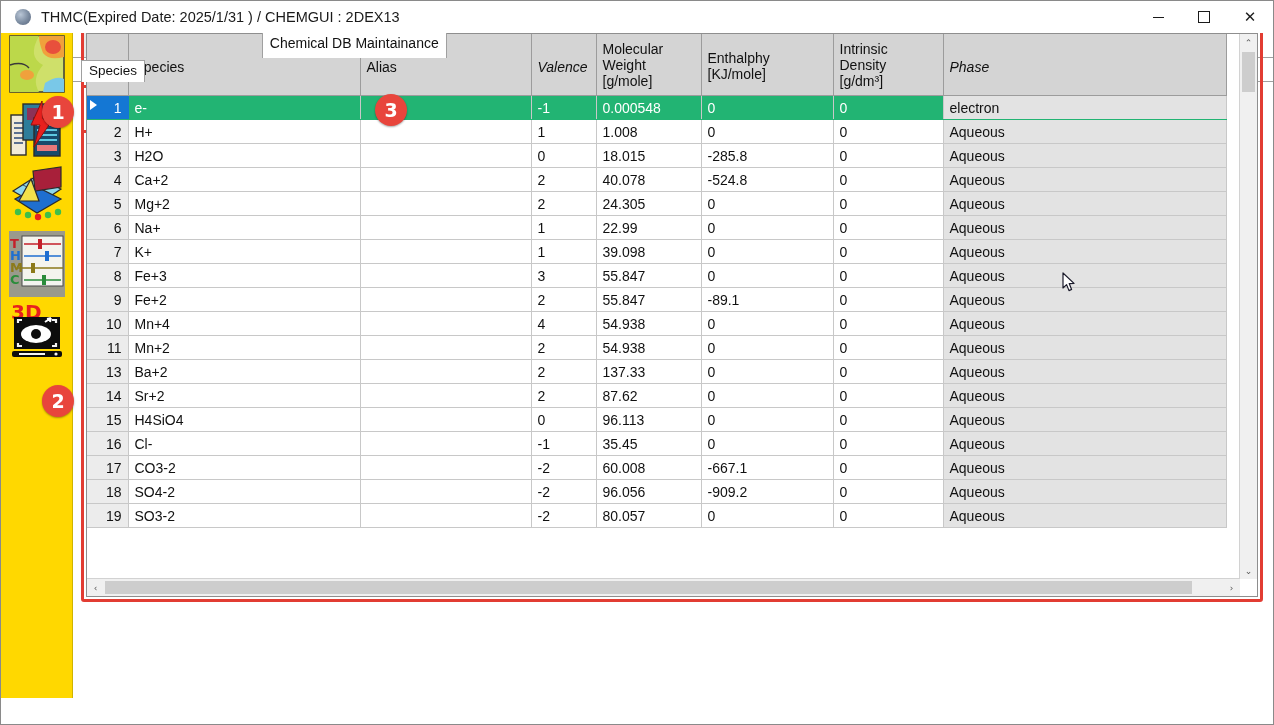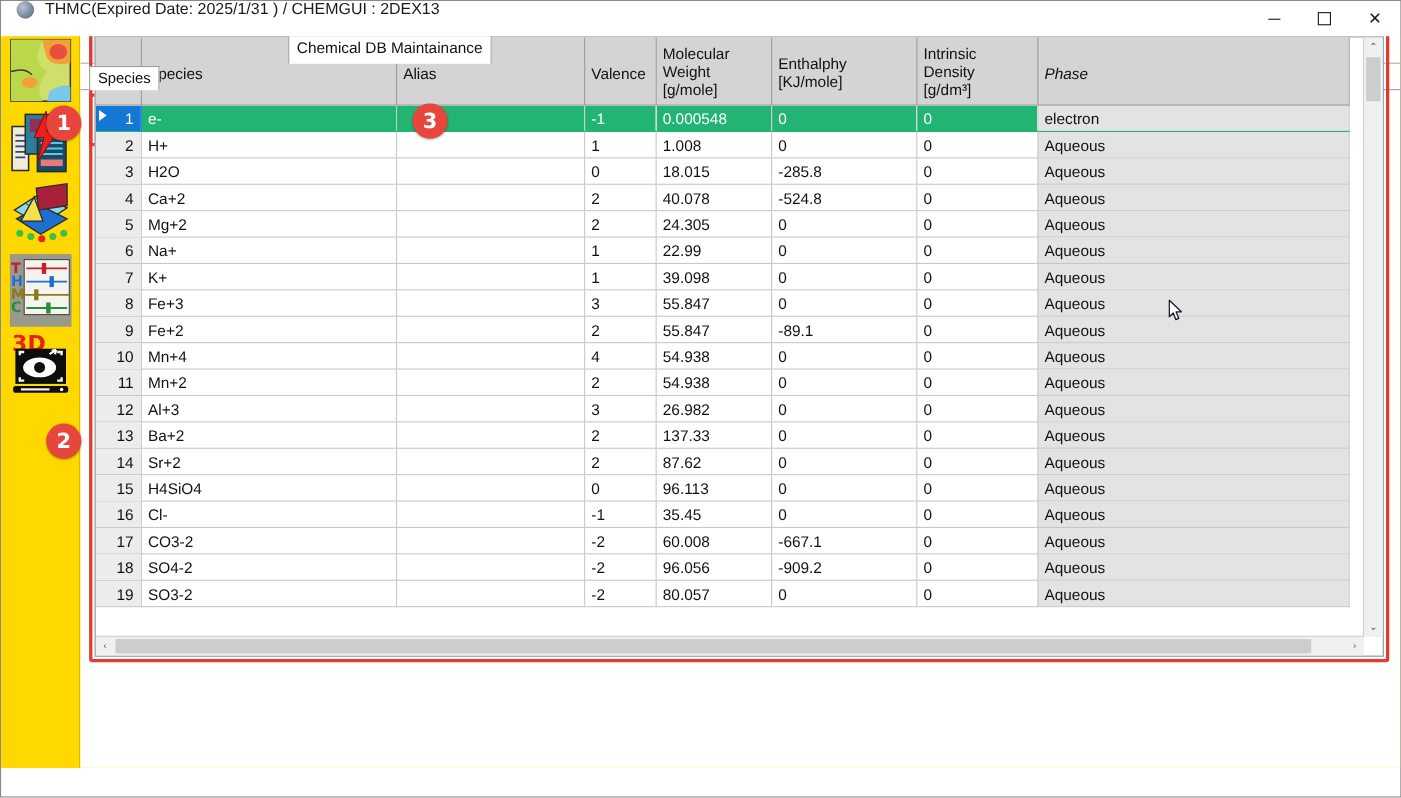--- a/index.html
+++ b/index.html
@@ -5,21 +5,21 @@
   html,body{margin:0;padding:0;}
   body{
     width:1274px;height:725px;overflow:hidden;
     font-family:"Liberation Sans", sans-serif;
     font-size:13px;color:#000;background:#fff;
   }
   #app{position:relative;width:1274px;height:725px;box-sizing:border-box;
        border:1px solid #8a8a8a;overflow:hidden;background:#fff;}
 
   
-  .titlebar{height:32px;background:#fff;display:flex;
+  .titlebar{height:32px;background:#fff;display:flex;align-items:center;
             position:relative;border-bottom:none;}
   .title-icon{width:16px;height:16px;margin-left:14px;margin-right:10px;border-radius:50%;
     background:radial-gradient(circle at 35% 35%,#b9c6d6 0%,#7b8ba0 55%,#55637a 100%);
     flex:0 0 auto;}
   .title-text{font-size:14.5px;color:#1a1a1a;white-space:nowrap;}
   .winbtns{position:absolute;right:0;top:0;height:32px;display:flex;}
   .winbtn{width:46px;height:32px;display:flex;align-items:center;justify-content:center;
           font-size:13px;color:#1a1a1a;}
   .gl-min{display:block;width:11px;height:1px;background:#1a1a1a;}
   .gl-max{display:block;width:10px;height:10px;border:1px solid #1a1a1a;}
@@ -286,21 +286,21 @@
             <thead>
               <tr>
                 <th class="hd-num"></th>
                 <th>
                   <span style="display:block;padding-top:18px;">Species</span>
                 </th>
                 <th>
                   <span style="display:block;padding-top:18px;">Alias</span>
                 </th>
                 <th>
-                  <span style="display:block;padding-top:18px;">Valence</span>
+                  <span style="display:block;padding-top:18px;font-style:italic;">Valence</span>
                 </th>
                 <th>
                   <span class="hdr-line2">Molecular</span>
                   <span class="hdr-line2">Weight</span>
                   <span class="hdr-line2">[g/mole]</span>
                 </th>
                 <th>
                   <span class="hdr-line2" style="padding-top:9px;display:block;">Enthalphy</span>
                   <span class="hdr-line2">[KJ/mole]</span>
                 </th>
@@ -419,30 +419,20 @@
                   <td class="rownum"><span>11</span></td>
                   <td>Mn+2</td>
                   <td></td>
                   <td>2</td>
                   <td>54.938</td>
                   <td>0</td>
                   <td>0</td>
                   <td class="phase">Aqueous</td>
                 </tr>
                 <tr>
-                  <td class="rownum"><span>12</span></td>
-                  <td>Al+3</td>
-                  <td></td>
-                  <td>3</td>
-                  <td>26.982</td>
-                  <td>0</td>
-                  <td>0</td>
-                  <td class="phase">Aqueous</td>
-                </tr>
-                <tr>
                   <td class="rownum"><span>13</span></td>
                   <td>Ba+2</td>
                   <td></td>
                   <td>2</td>
                   <td>137.33</td>
                   <td>0</td>
                   <td>0</td>
                   <td class="phase">Aqueous</td>
                 </tr>
                 <tr>

